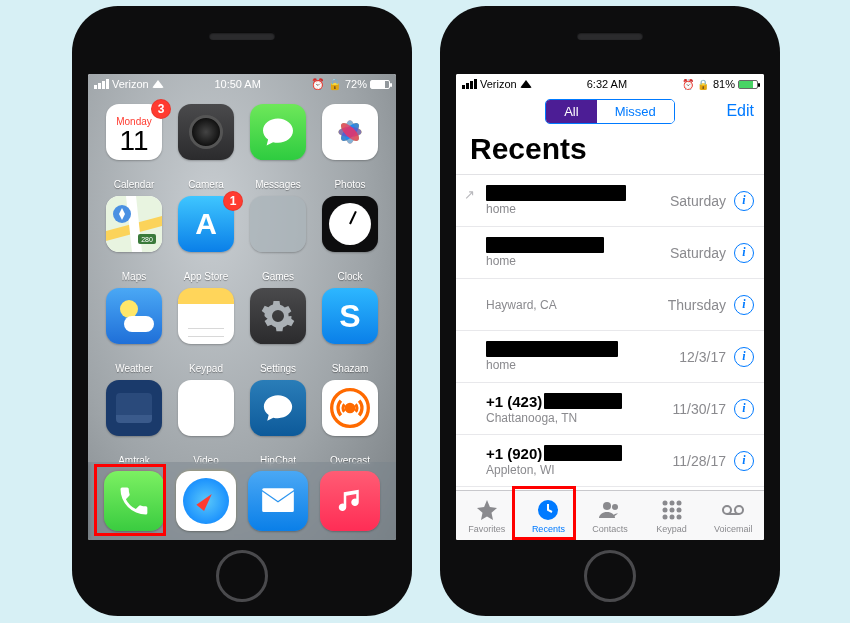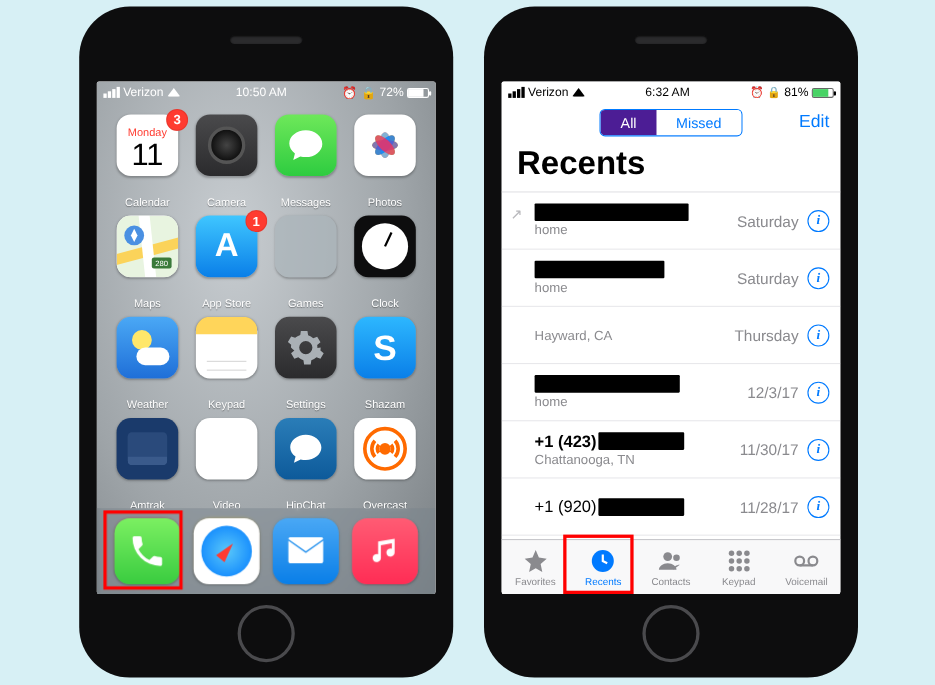--- a/index.html
+++ b/index.html
@@ -474,23 +474,24 @@
               <div class="call-sub">Chattanooga, TN</div>
             </div>
             <div class="call-right">
               <span class="call-date">11/30/17</span>
               <span class="info-ic">i</span>
             </div>
           </div>
           <div class="call-row">
             <div class="call-main">
               <div class="call-name">
-                <span style="font-weight:400">+1 (920)</span>
+                <span style="font-weight:700">+1 (920)</span>
                 <span class="redact" style="width:78px"></span>
               </div>
+              <div class="call-sub">Appleton, WI</div>
             </div>
             <div class="call-right">
               <span class="call-date">11/28/17</span>
               <span class="info-ic">i</span>
             </div>
           </div>
           <div class="call-row"></div>
         </div>
 
       <div class="tabbar">

